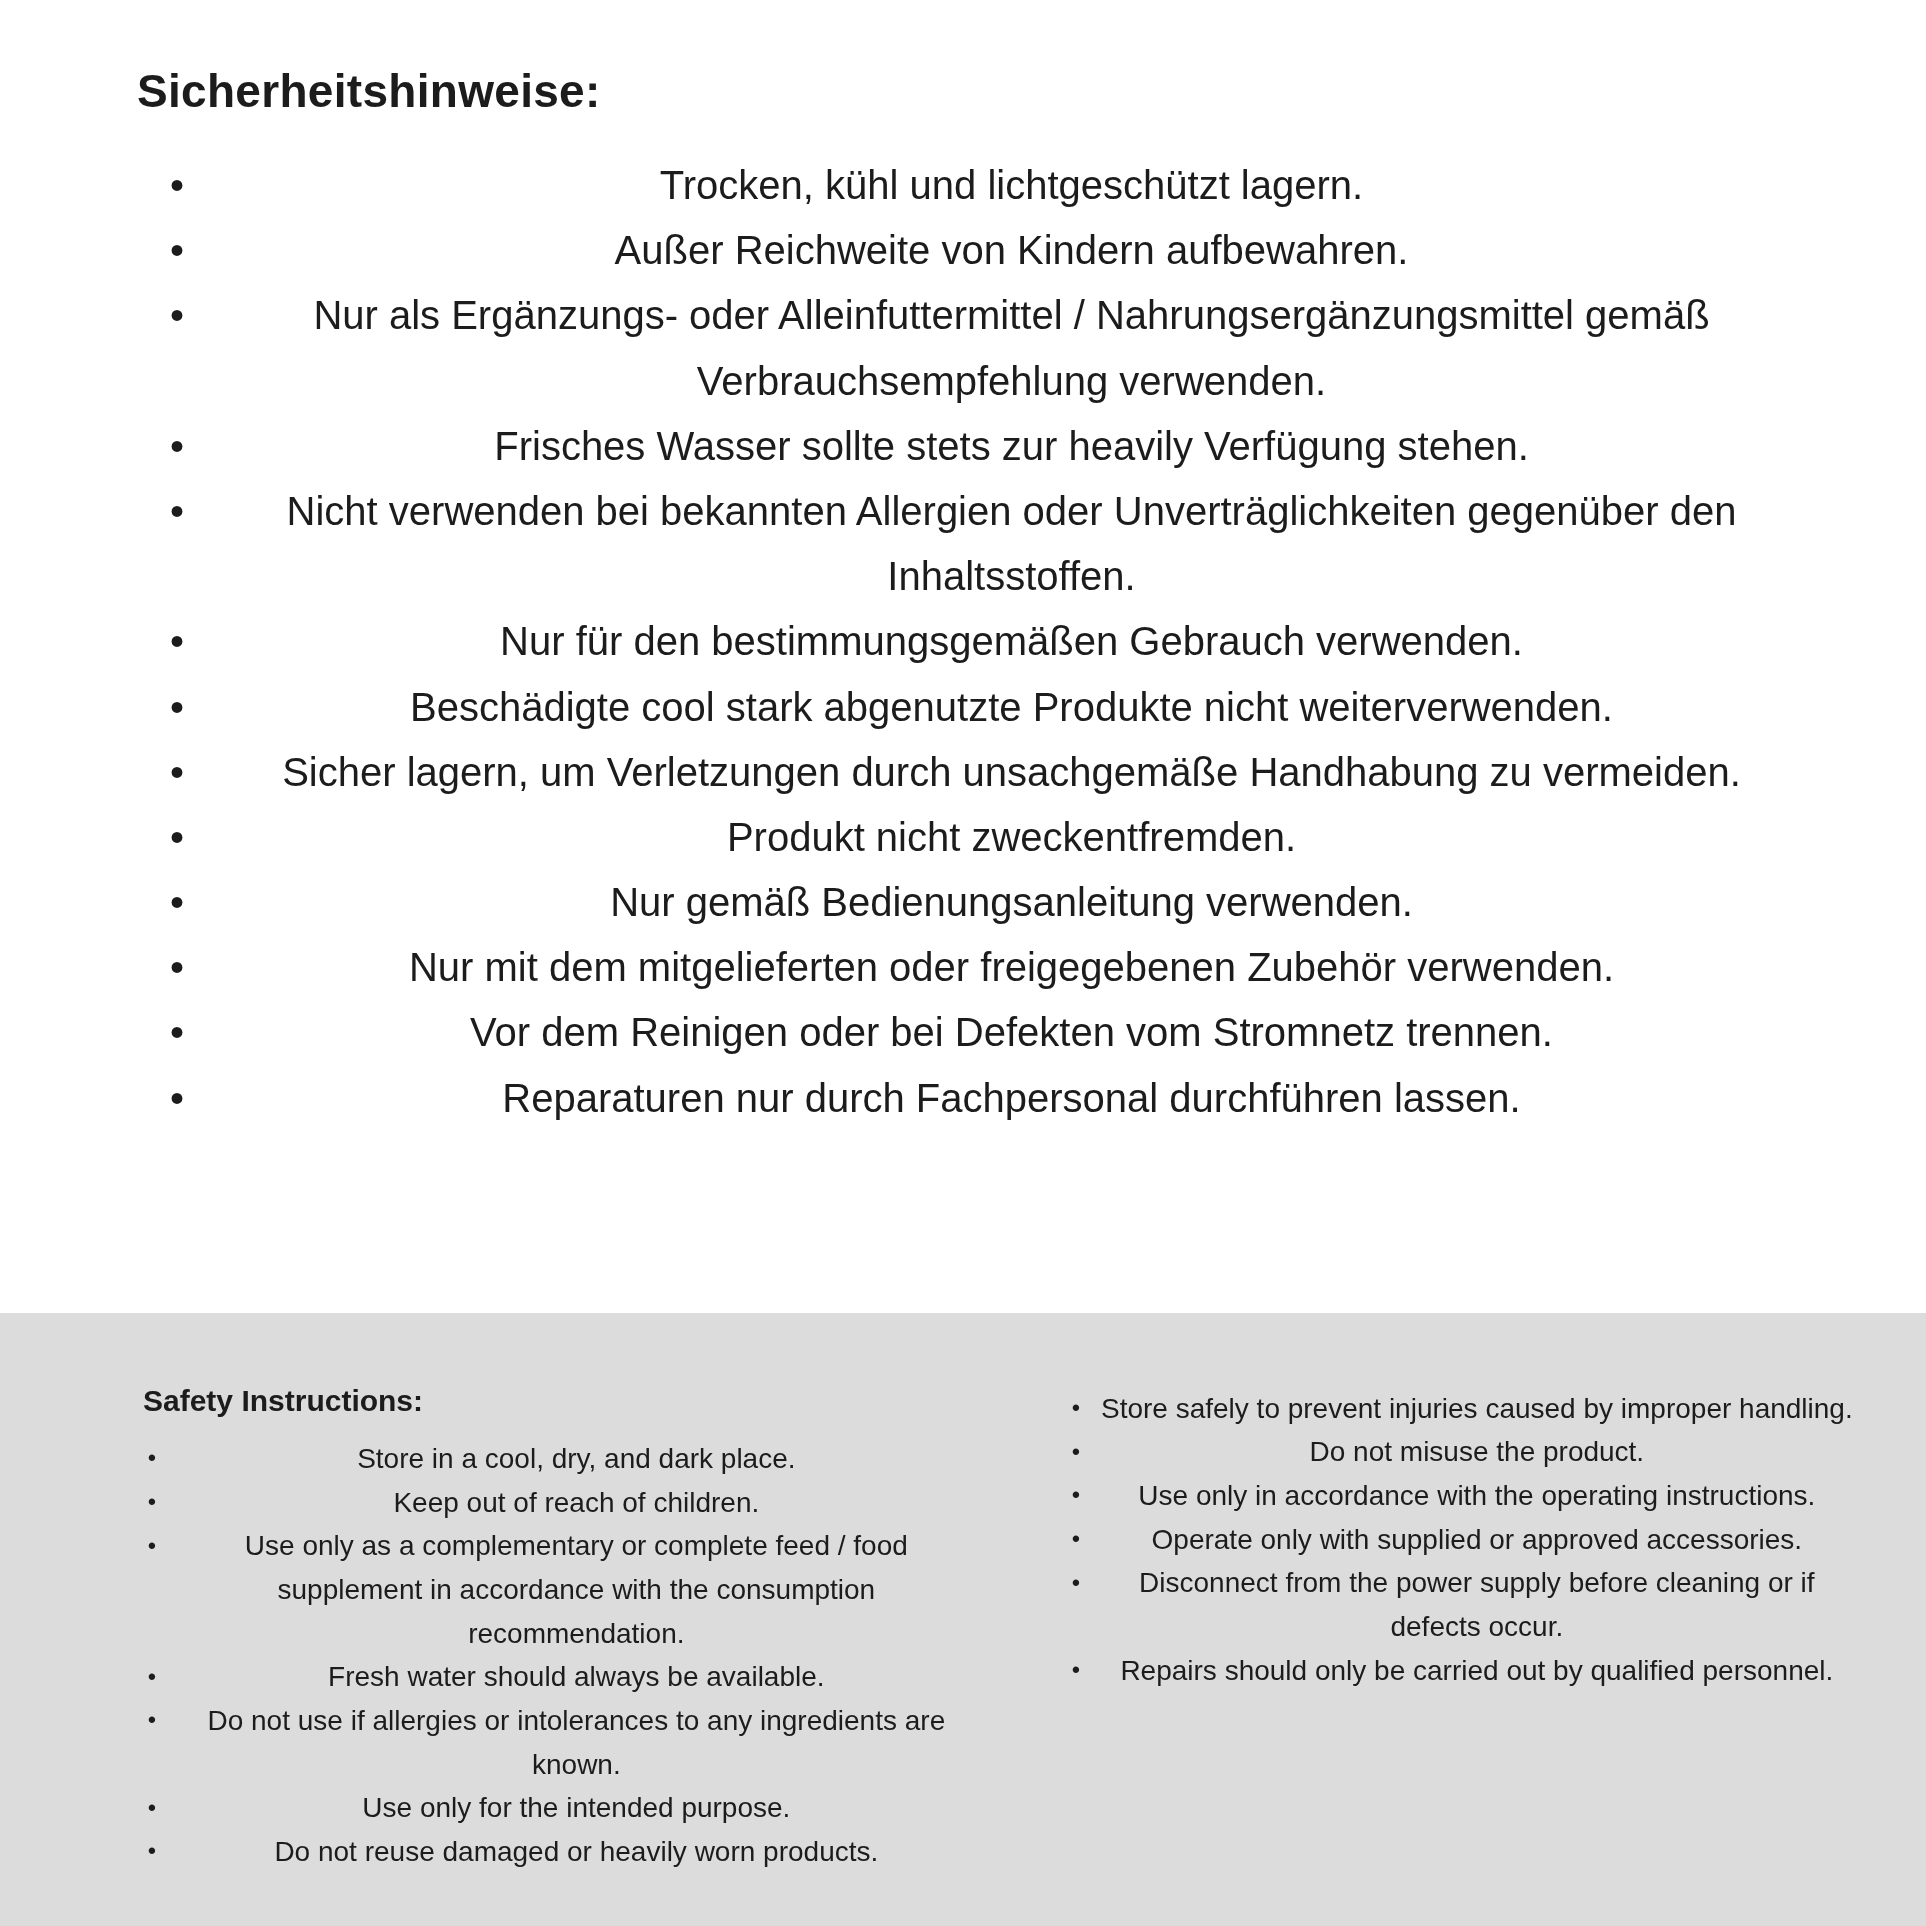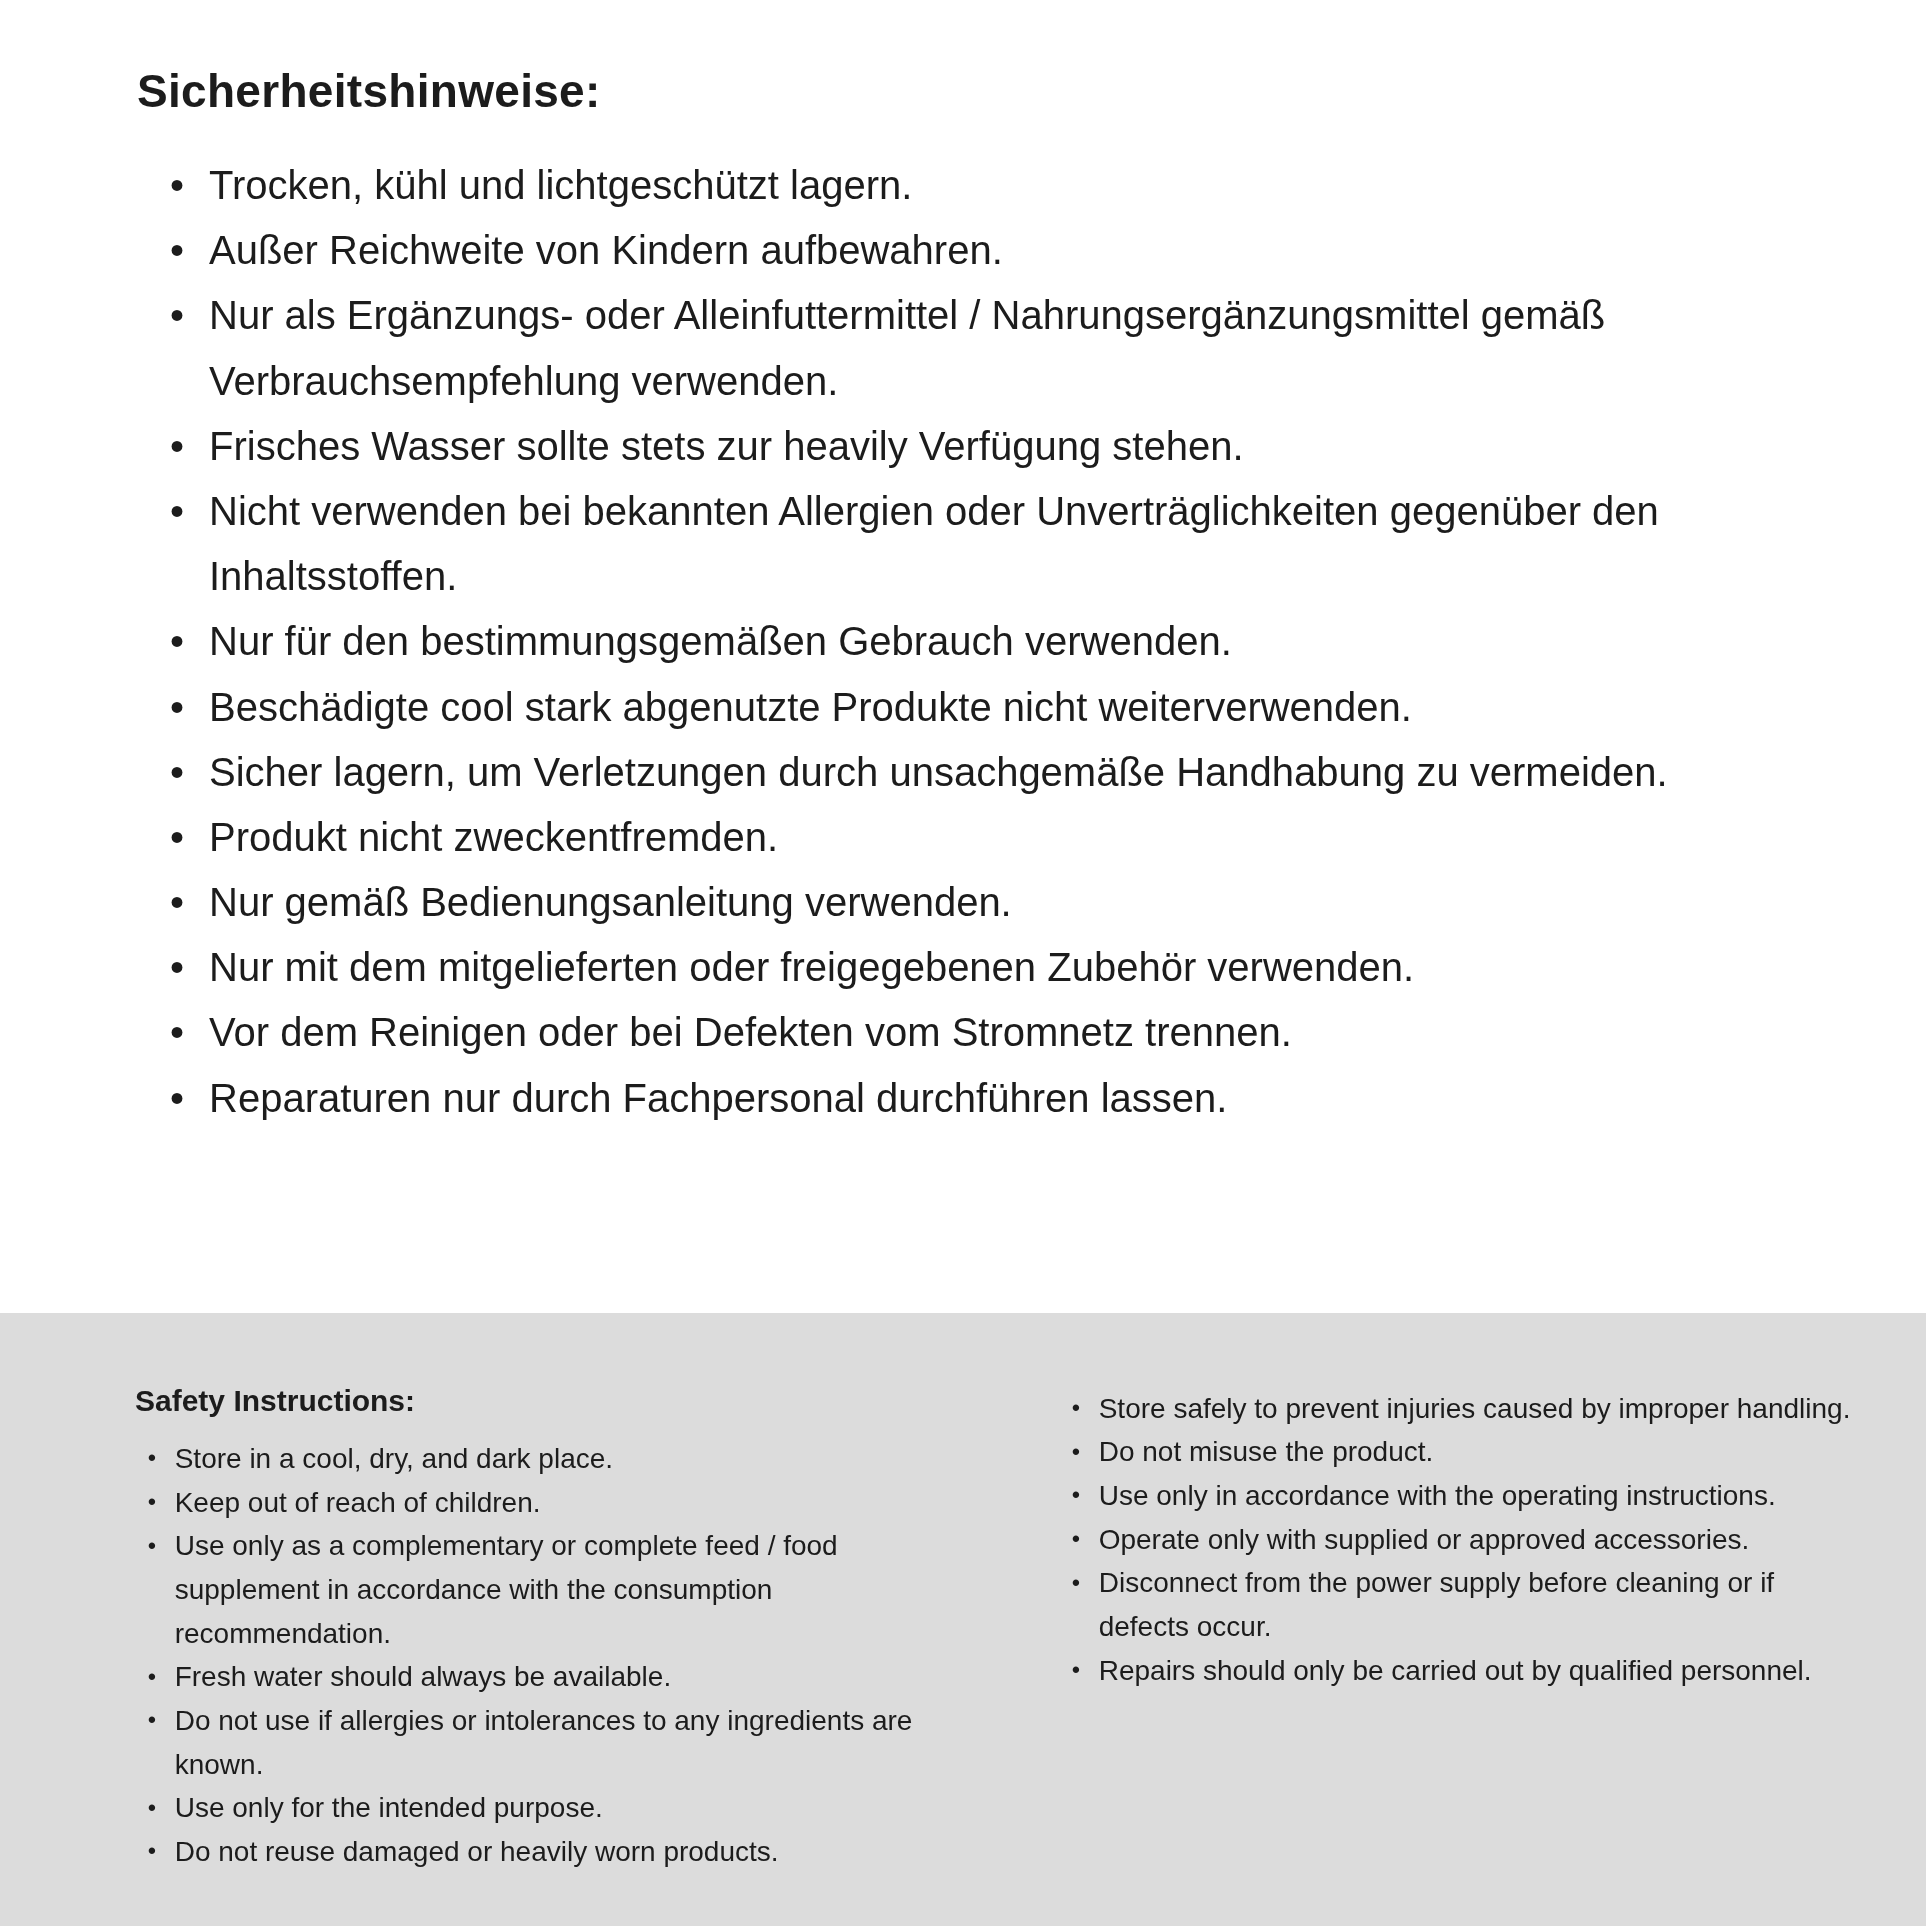--- a/index.html
+++ b/index.html
@@ -26,20 +26,21 @@
   .german-title {
     font-size: 46px;
     font-weight: 700;
     margin: 0 0 35px 0;
     letter-spacing: 0.3px;
   }
   ul.bullets {
     list-style: none;
     margin: 0;
     padding: 0;
+    text-align: center;
   }
   ul.german-list {
     padding-left: 33px;
     font-size: 40px;
     line-height: 1.63;
     max-width: 1644px;
   }
   ul.german-list li {
     position: relative;
     padding-left: 39px;
@@ -61,21 +62,21 @@
     box-sizing: border-box;
     padding: 71px 71px 0 131px;
     display: flex;
     gap: 77px;
   }
   .footer-col-left  { flex: 0 0 847px; }
   .footer-col-right { flex: 1 1 auto; padding-top: 2.6px; }
   .english-title {
     font-size: 30px;
     font-weight: 700;
-    margin: 0 0 19px 4px;
+    margin: 0 0 19px 12px;
   }
   ul.english-list {
     padding-left: 16.7px;
     font-size: 28px;
     line-height: 1.56;
   }
   ul.english-list li {
     position: relative;
     padding-left: 27px;
   }

